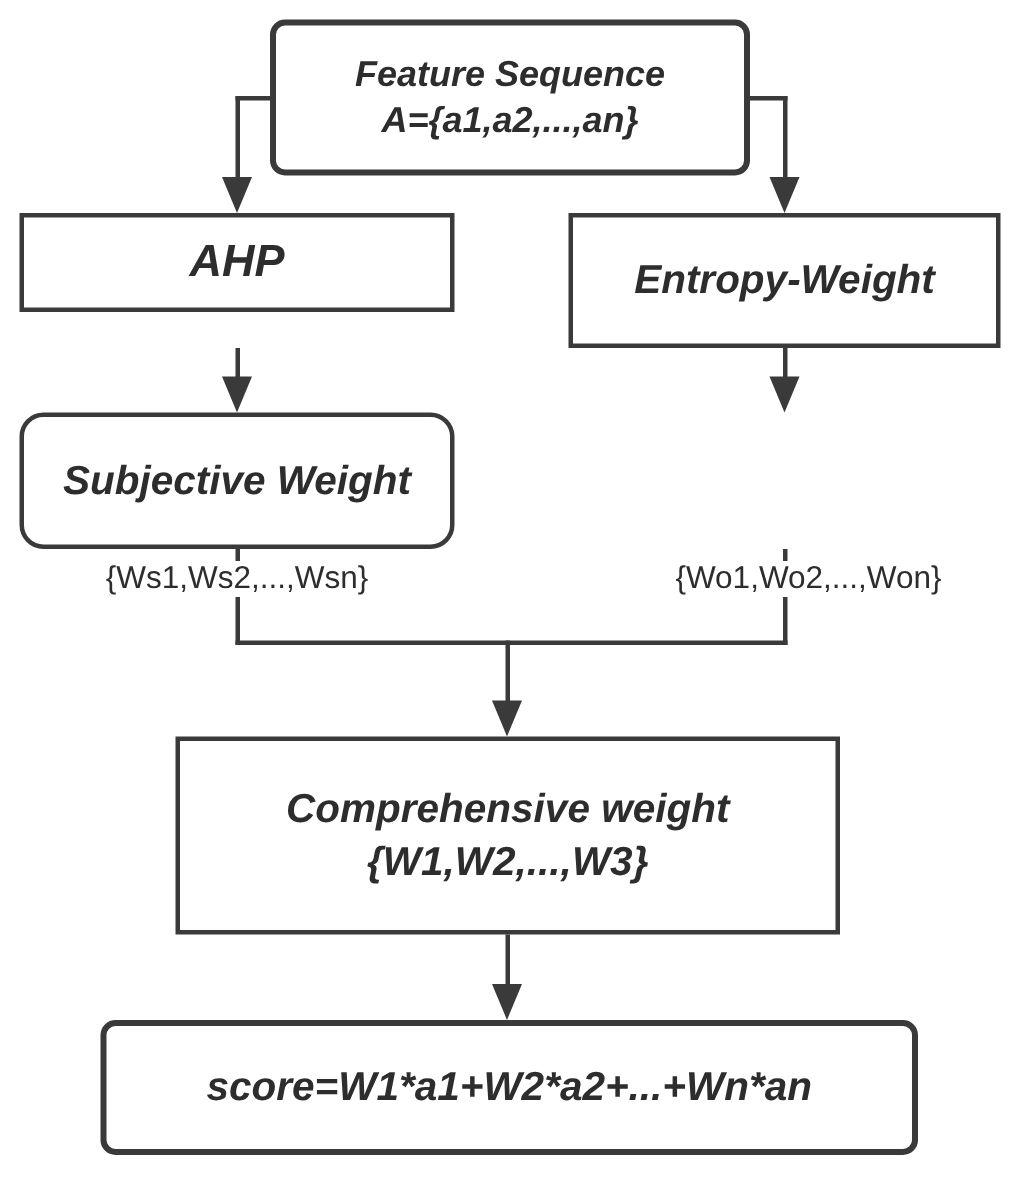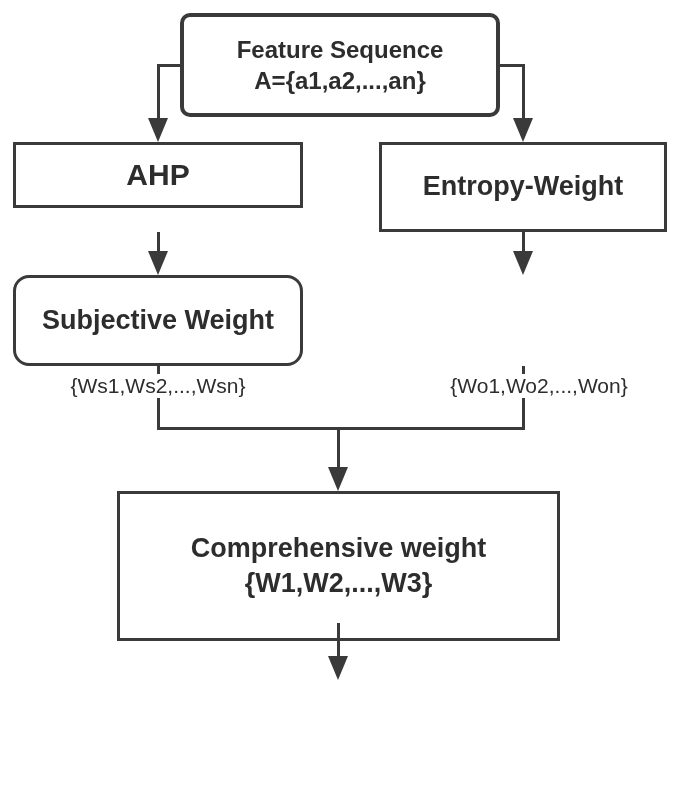--- a/index.html
+++ b/index.html
@@ -20,20 +20,21 @@
     box-sizing:border-box;
     border:3px solid var(--stroke,#3a3a3a);
     background:#fff;
     display:flex;
     flex-direction:column;
     align-items:center;
     justify-content:center;
     text-align:center;
     color:var(--text,#2d2d2d);
     font-weight:700;
+    font-style:italic;
   }
   .node.rounded{
     border-radius:10px;
     border-width:4px;
   }
   .line{
     position:absolute;
     background:var(--stroke,#3a3a3a);
   }
   .arrowhead{
@@ -95,22 +96,25 @@
   <div class="line" style="left:157px;top:366px;width:3px;height:64px;"></div>
   <div class="line" style="left:522px;top:366px;width:3px;height:64px;"></div>
 
   <div class="weights-label" style="left:158px;top:374px;">{Ws1,Ws2,...,Wsn}</div>
   <div class="weights-label" style="left:523px;top:374px;margin-left:16px;">{Wo1,Wo2,...,Won}</div>
 
   <div class="line" style="left:157px;top:427px;width:368px;height:3px;"></div>
   <div class="line" style="left:337px;top:427px;width:3px;height:41px;"></div>
   <div class="arrowhead" style="left:328px;top:467px;"></div>
 
-  <div class="node t27" style="left:117px;top:491px;width:443px;height:150px;">
+  <div class="node t27" style="left:117px;top:491px;width:443px;height:132px;">
     <div>Comprehensive weight</div>
     <div>{W1,W2,...,W3}</div>
   </div>
 
   <div class="line" style="left:337px;top:623px;width:3px;height:34px;"></div>
   <div class="arrowhead" style="left:328px;top:656px;"></div>
 
+  <div class="node rounded t27" style="left:67px;top:680px;width:545px;height:90px;">
+    <div>score=W1*a1+W2*a2+...+Wn*an</div>
+  </div>
 
 </div>
 
 </body></html>

